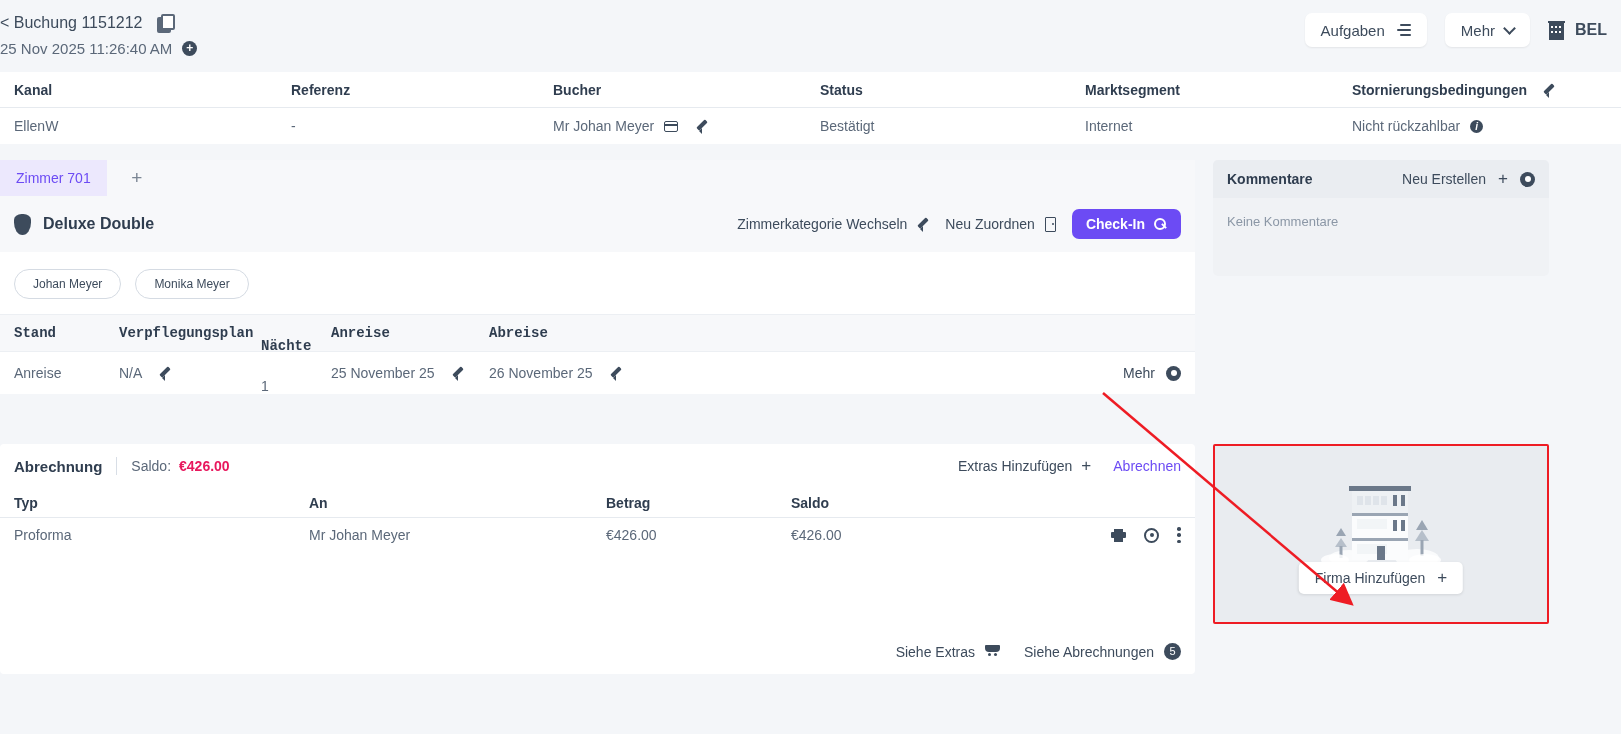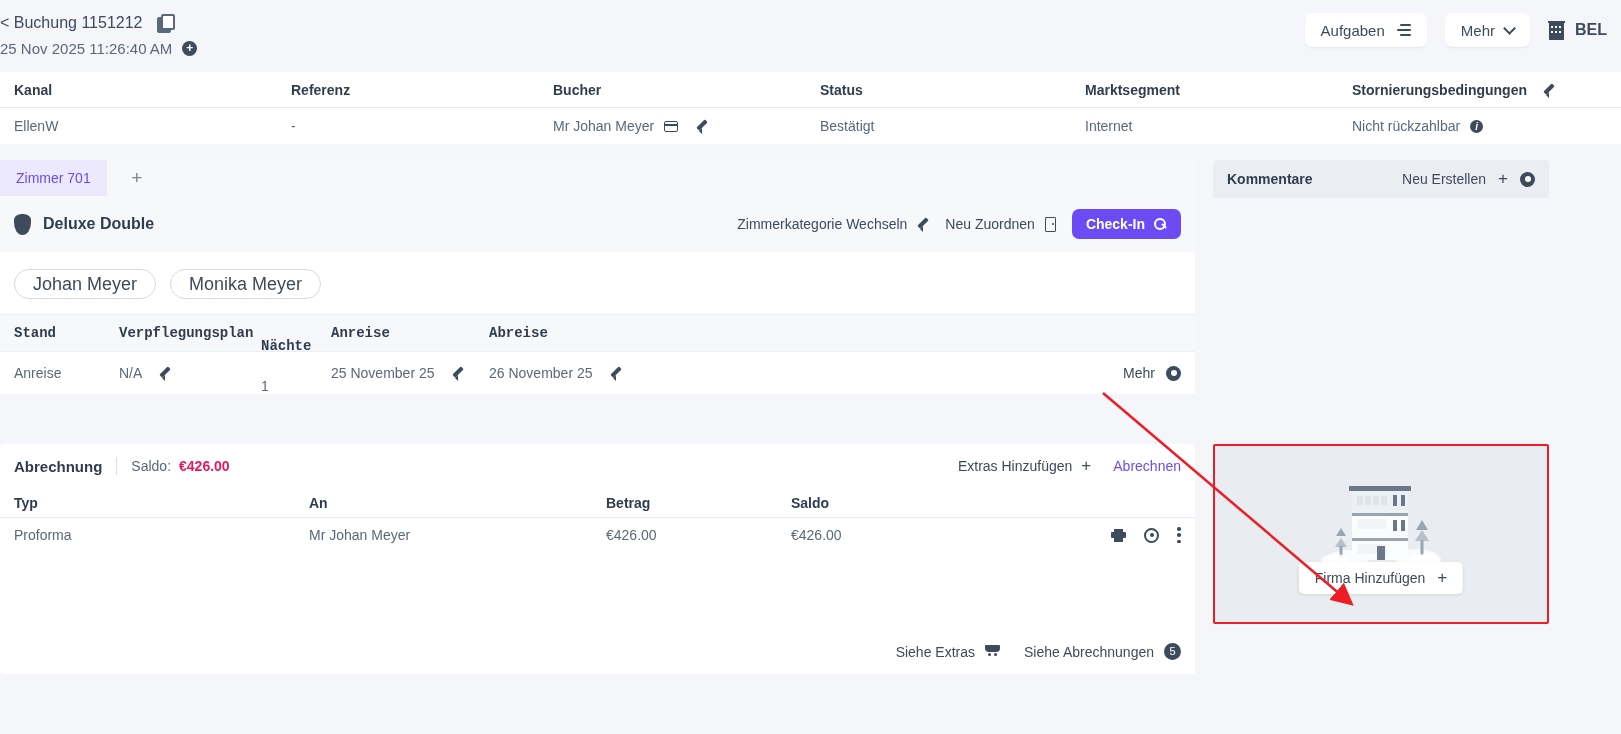--- a/index.html
+++ b/index.html
@@ -120,21 +120,21 @@
   }
   .key-ico:after {
     content:""; position:absolute; left:7px; top:7px; width:6px; height:2px;
     background:#fff; transform: rotate(45deg);
   }
 
   .chips { background: #fff; padding: 17px 14px 15px 14px; display: flex; gap: 14px; }
   .chip {
     border: 1px solid #d5dbe3; border-radius: 20px; height: 30px;
     padding: 0 18px; display: flex; align-items: center;
-    font-size: 18px; color: #3d4b5c;
+    font-size: 12px; color: #3d4b5c;
   }
 
   .stay { background: #fff; }
   .srow { display: flex; align-items: center; height: 38px; padding: 0 14px; }
   .shead { background: #f7f8fa; border-top: 1px solid #eceff3; border-bottom: 1px solid #eceff3; font-family: Liberation Mono, monospace; }
   .shead .scell { font-size: 14px; font-weight: bold; color: #2f3d4f; }
   .sbody { height: 42px; }
   .sbody .scell { font-size: 14px; color: #5b6879; }
   .scell { display: flex; align-items: center; gap: 9px; }
   .s1 { width: 105px; } .s2 { width: 142px; } .s3 { width: 70px; margin-top: 26px; }
@@ -405,20 +405,21 @@
   <div class="rightcol">
     <div class="panel comments">
       <div class="panel-head">
         <span class="panel-title">Kommentare</span>
         <div class="panel-acts">
           <span>Neu Erstellen</span>
           <span style="font-size:17px">+</span>
           <span class="eye"></span>
         </div>
       </div>
+      <div class="panel-body">Keine Kommentare</div>
     </div>
 
   </div>
 
   <div class="company" id="companyPanel" style="border-color: rgb(238, 28, 36);">
     <div class="illus">
       <svg width="120" height="95" viewBox="0 0 120 95">
         <ellipse cx="28" cy="82" rx="20" ry="8" fill="#fafbfc"></ellipse>
         <ellipse cx="96" cy="82" rx="22" ry="9" fill="#fafbfc"></ellipse>
         <rect x="31" y="14" width="56" height="70" fill="#fdfdfe"></rect>

